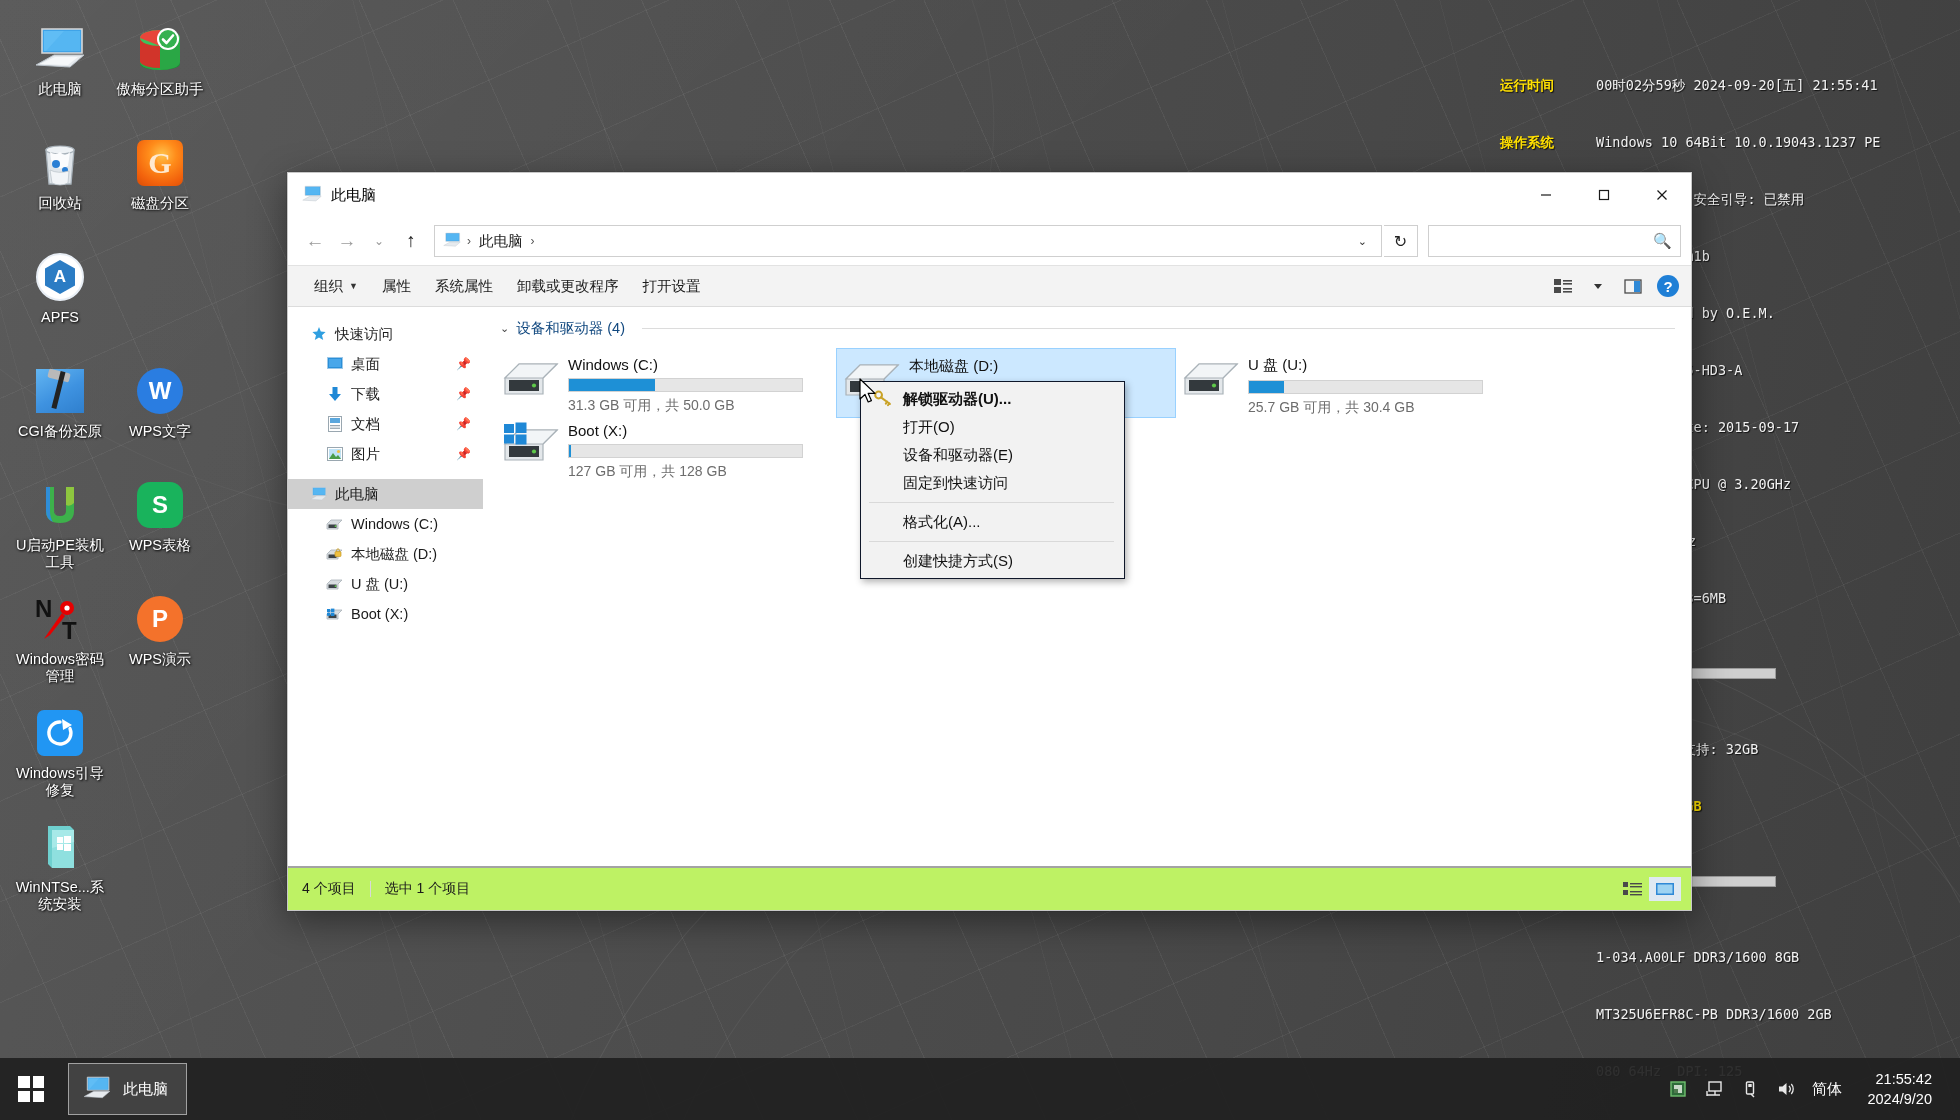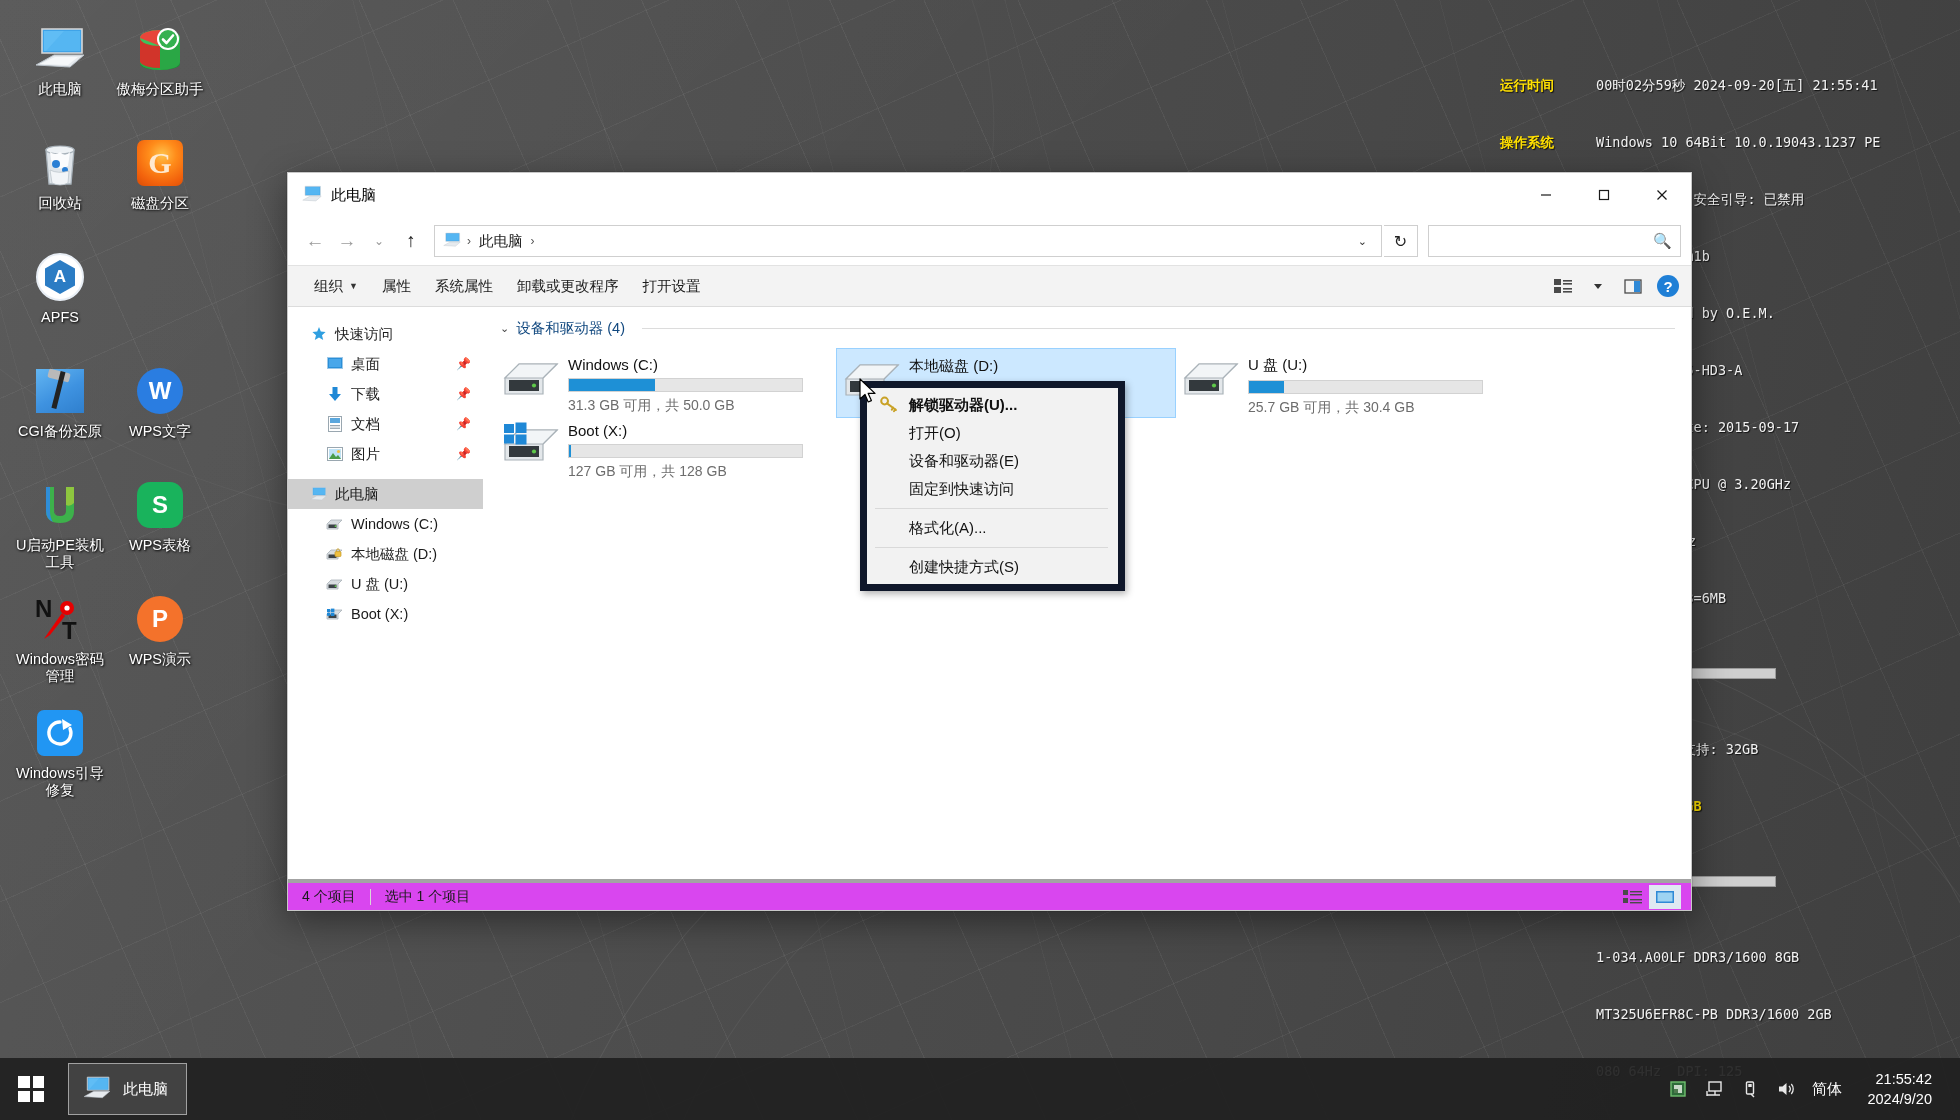--- a/index.html
+++ b/index.html
@@ -267,34 +267,34 @@
   .tile-name { font-size: 15px; color: #111; white-space: nowrap; }
   .bar {
     margin-top: 5px; height: 14px; background: #e6e6e6; border: 1px solid #d2d2d2;
     width: 235px; position: relative; overflow: hidden;
   }
   .bar > span { display: block; height: 100%; background: #1e90d6; }
   .tile-sub { margin-top: 5px; font-size: 14px; color: #6d6d6d; white-space: nowrap; }
 
   
   .statusbar {
-    height: 31px; flex: none; background: #d946ef; border-top: 4px solid #a3a3a3;
+    height: 44px; flex: none; background: #bef264; border-top: 2px solid #a3a3a3;
     display: flex; align-items: center; padding: 0 10px 0 14px; font-size: 14px; color: #1b1b1b;
   }
   .st-cell { padding-right: 14px; }
   .st-sep { width: 1px; height: 16px; background: #d8d8d8; margin-right: 14px; }
   .statusbar .spacer { flex: 1; }
   .view-btn { padding: 3px 6px; display: flex; align-items: center; }
   .view-btn svg { width: 20px; height: 18px; }
   .view-btn.active { background: #dfe9f2; }
 
   
   #ctxmenu {
     position: absolute; left: 860px; top: 381px; width: 265px;
-    background: #f2f2f2; border: 7px solid #0f172a;
+    background: #f2f2f2; border: 1px solid #0f172a;
     box-shadow: 2px 3px 7px rgba(0,0,0,0.3);
     padding: 3px 0; z-index: 40; font-size: 15px;
   }
   .ctx-item {
     height: 28px; display: flex; align-items: center; gap: 10px;
     padding-left: 12px; color: #111; white-space: nowrap;
   }
   .ctx-item.bold { font-weight: bold; }
   .ctx-ic { width: 20px; height: 20px; flex: none; display: flex; align-items: center; justify-content: center; }
   .ctx-sep { height: 1px; background: #d9d9d9; margin: 5px 10px 5px 8px; }
@@ -469,20 +469,38 @@
           <svg viewBox="0 0 32 32">
             <path d="M16 5 a11 11 0 1 0 10 6.6" stroke="#fff" stroke-width="3.4" fill="none" stroke-linecap="round"></path>
             <path d="M18 2 L28 8 L19 13 Z" fill="#fff"></path>
           </svg>
         </div>
       </div>
       <div class="desk-label">Windows引导修复</div>
     </div>
   </div>
 
+  <div class="desk-row">
+    <div class="desk-icon">
+      <div class="desk-glyph">
+        <svg class="ic-winnt" viewBox="0 0 40 50">
+          <path d="M8 4 L30 4 L34 8 L34 46 L12 46 L8 42 Z" fill="#6fd0cf"></path>
+          <path d="M12 8 L34 8 L34 46 L12 46 Z" fill="#8fe0df"></path>
+          <path d="M12 8 L34 8 L34 20 L12 26 Z" fill="#a7e9e8"></path>
+          <g fill="#fff">
+            <rect x="17" y="15" width="6" height="6"></rect>
+            <rect x="24" y="14" width="7" height="7"></rect>
+            <rect x="17" y="22" width="6" height="6"></rect>
+            <rect x="24" y="22" width="7" height="7"></rect>
+          </g>
+        </svg>
+      </div>
+      <div class="desk-label">WinNTSe...系统安装</div>
+    </div>
+  </div>
 </div>
 
 <div id="sysinfo">
   <div class="row">
     <span class="k">运行时间</span>
     <span class="v">00时02分59秒 2024-09-20[五] 21:55:41</span>
   </div>
   <div class="row">
     <span class="k">操作系统</span>
     <span class="v">Windows 10 64Bit 10.0.19043.1237 PE</span>

